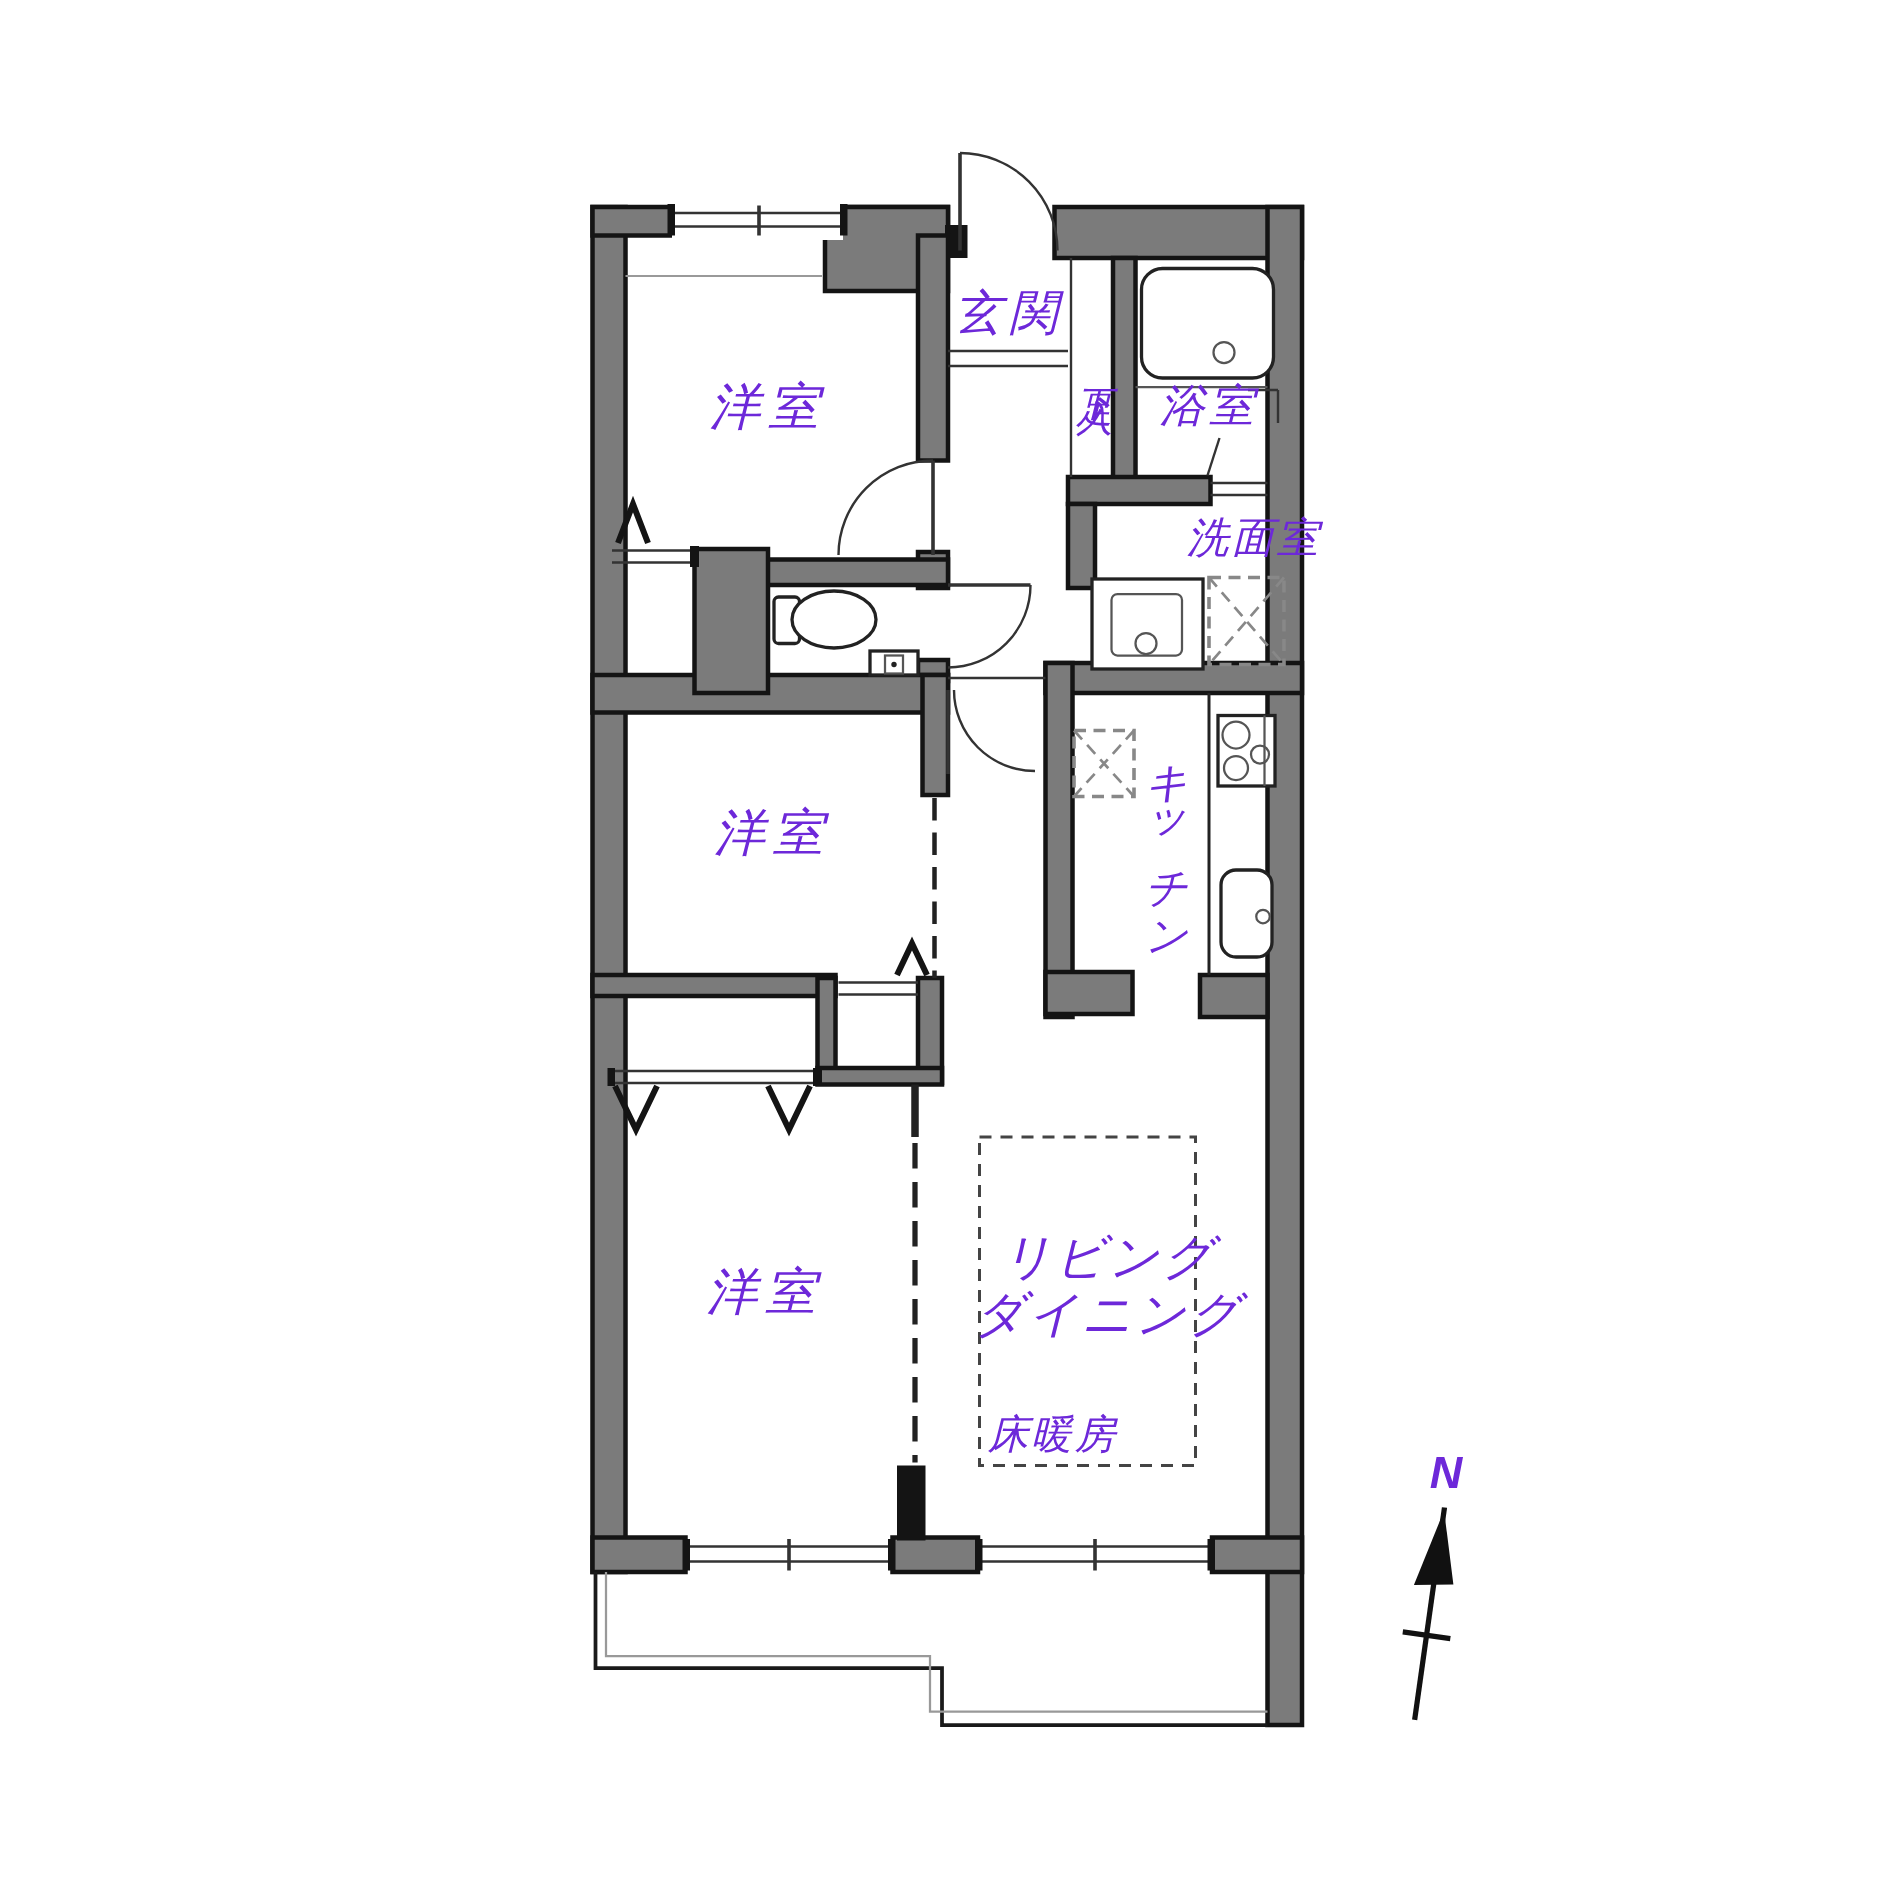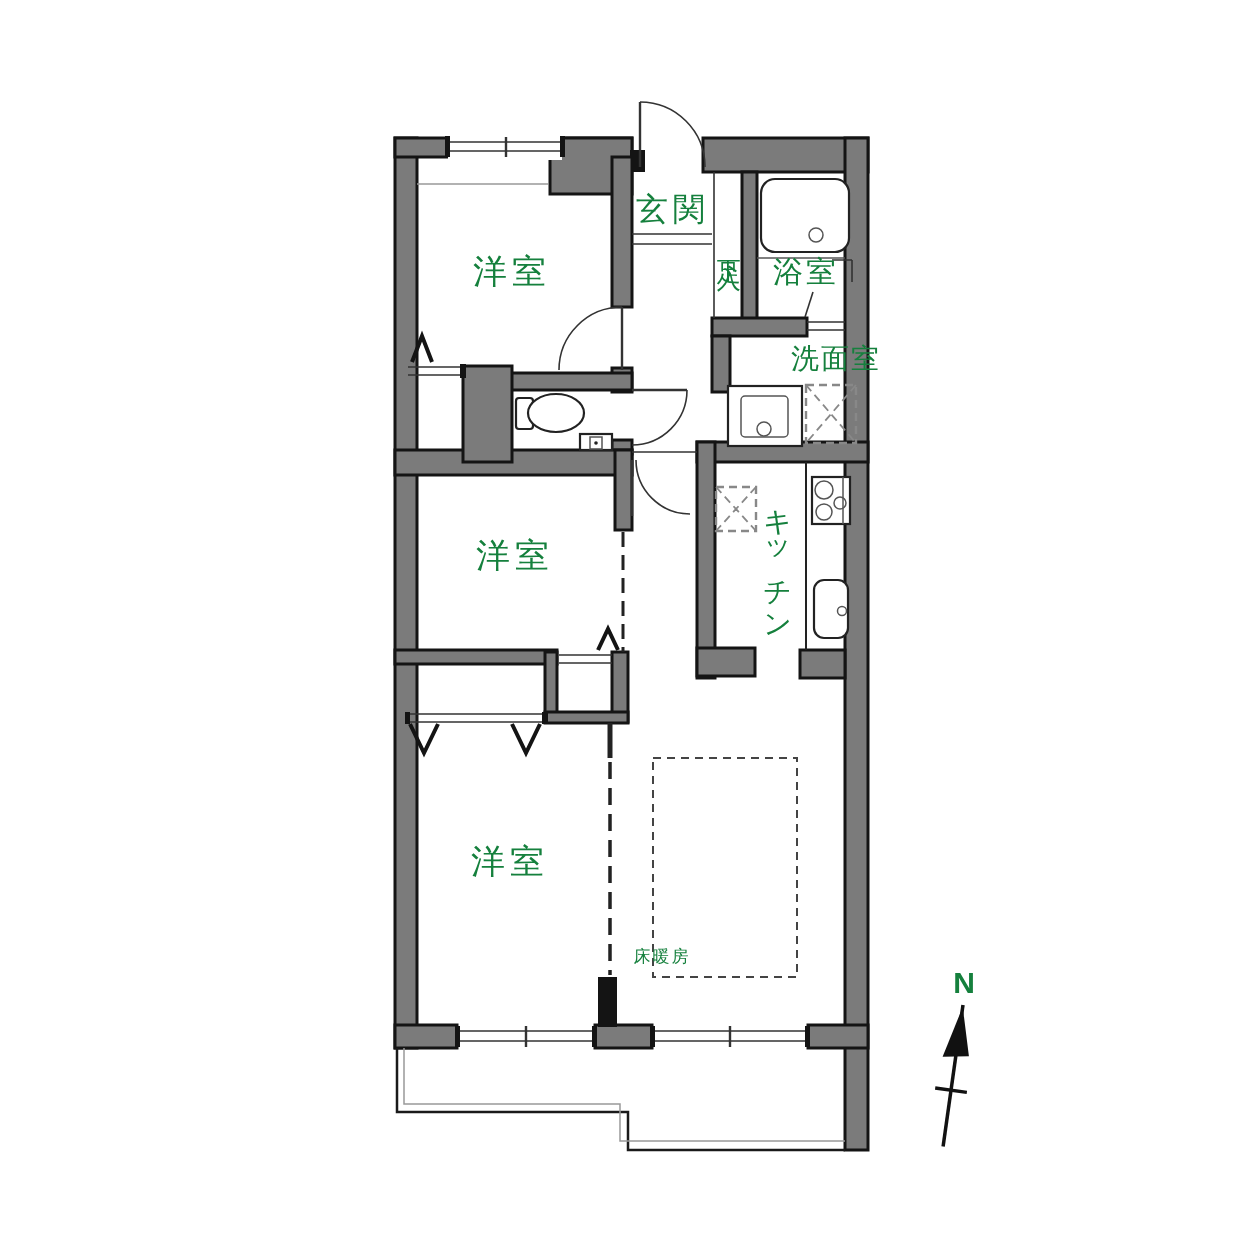--- a/index.html
+++ b/index.html
@@ -14,21 +14,21 @@
   .thin2{stroke:#333;stroke-width:2.4;fill:none;}
   .hair{stroke:#999;stroke-width:1.3;fill:none;}
   .fix{fill:#ffffff;stroke:#222;stroke-width:2.2;}
   .fixlight{fill:none;stroke:#555;stroke-width:1.5;}
   .dashbox{fill:none;stroke:#888;stroke-width:2.4;stroke-dasharray:8 5;}
   .dashx{stroke:#888;stroke-width:1.8;fill:none;stroke-dasharray:8 5;}
   .slide{stroke:#222;fill:none;}
   .vmark{stroke:#141414;stroke-width:4;fill:none;}
   .label{
     position:absolute;transform:translate(-50%,-50%);
-    color:#15803d;white-space:nowrap;letter-spacing:5px;line-height:1.15;
+    color:#6d28d9;white-space:nowrap;letter-spacing:5px;line-height:1.15;font-style:italic;
   }
   .label.vert{writing-mode:vertical-rl;letter-spacing:3px;}
   .ld-label{text-align:center;line-height:38px;}
 </style>
 </head>
 <body>
 
 <div id="stage">
   <svg id="plan-svg" width="1252" height="1252" viewBox="0 0 1252 1252">
 
@@ -198,17 +198,21 @@
   <div class="label" style="left:806px;top:272px;font-size:30px;letter-spacing:3px;">浴室</div>
 
   <div class="label" style="left:836px;top:359px;font-size:28px;letter-spacing:2px;">洗面室</div>
 
   <div class="label" style="left:515px;top:556px;font-size:34px;">洋室</div>
 
   <div class="label vert" style="left:777px;top:560px;font-size:28px;">キッチン</div>
 
   <div class="label" style="left:510px;top:862px;font-size:34px;">洋室</div>
 
-
-  <div class="label" style="left:662px;top:957px;font-size:17px;letter-spacing:2px;">床暖房</div>
+  <div class="label ld-label" style="left:739px;top:857px;font-size:33px;letter-spacing:2px;">
+    <span style="display:block;">リビング</span>
+    <span style="display:block;">ダイニング</span>
+  </div>
+
+  <div class="label" style="left:702px;top:957px;font-size:27px;letter-spacing:2px;">床暖房</div>
 
   <div class="label" style="left:964px;top:983px;font-size:30px;font-weight:600;letter-spacing:0;">N</div>
 </div>
 
 </body></html>

